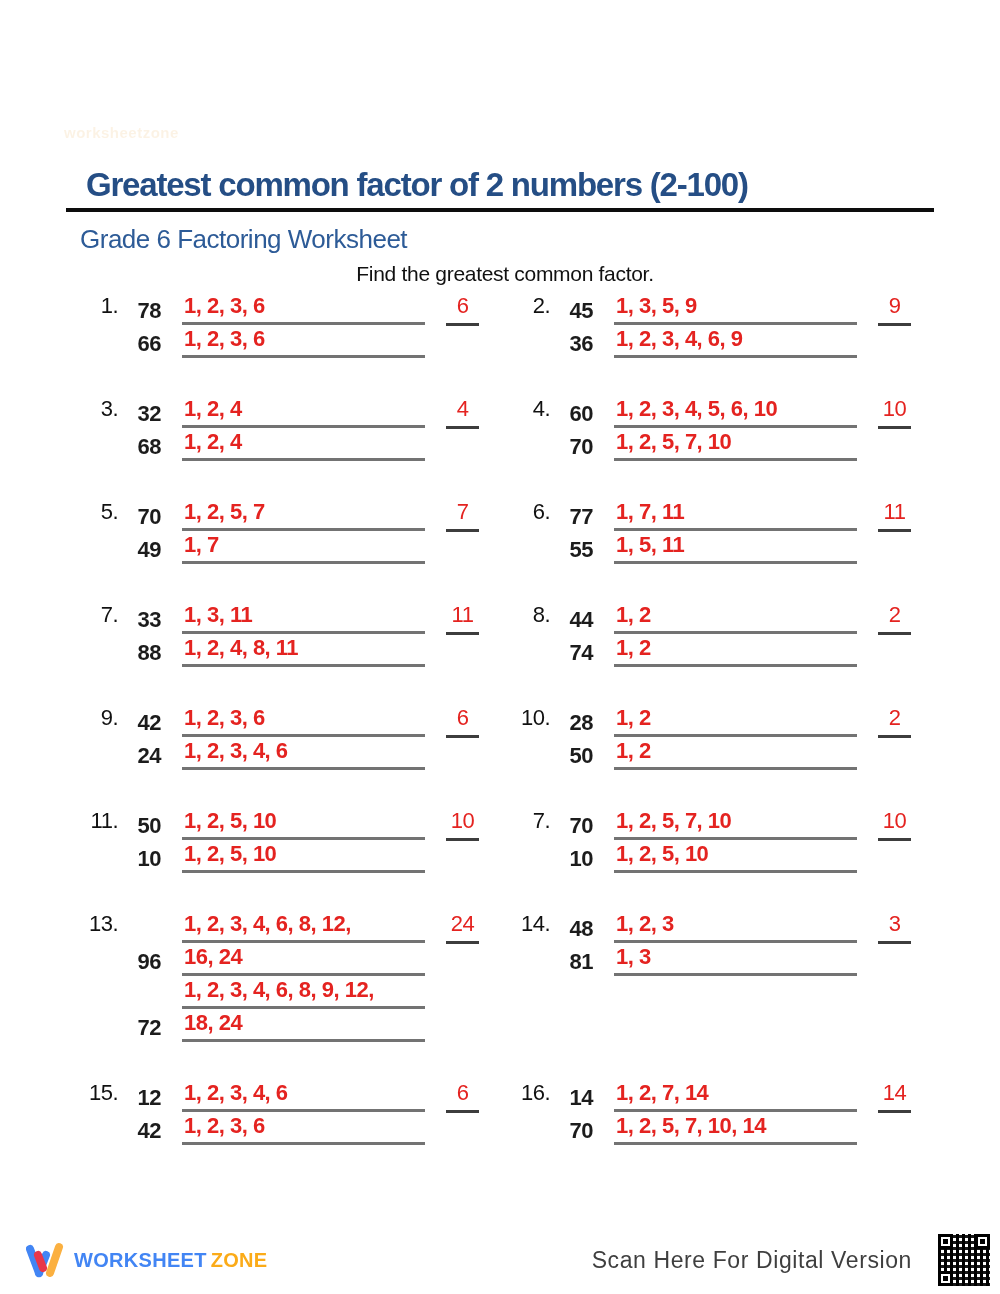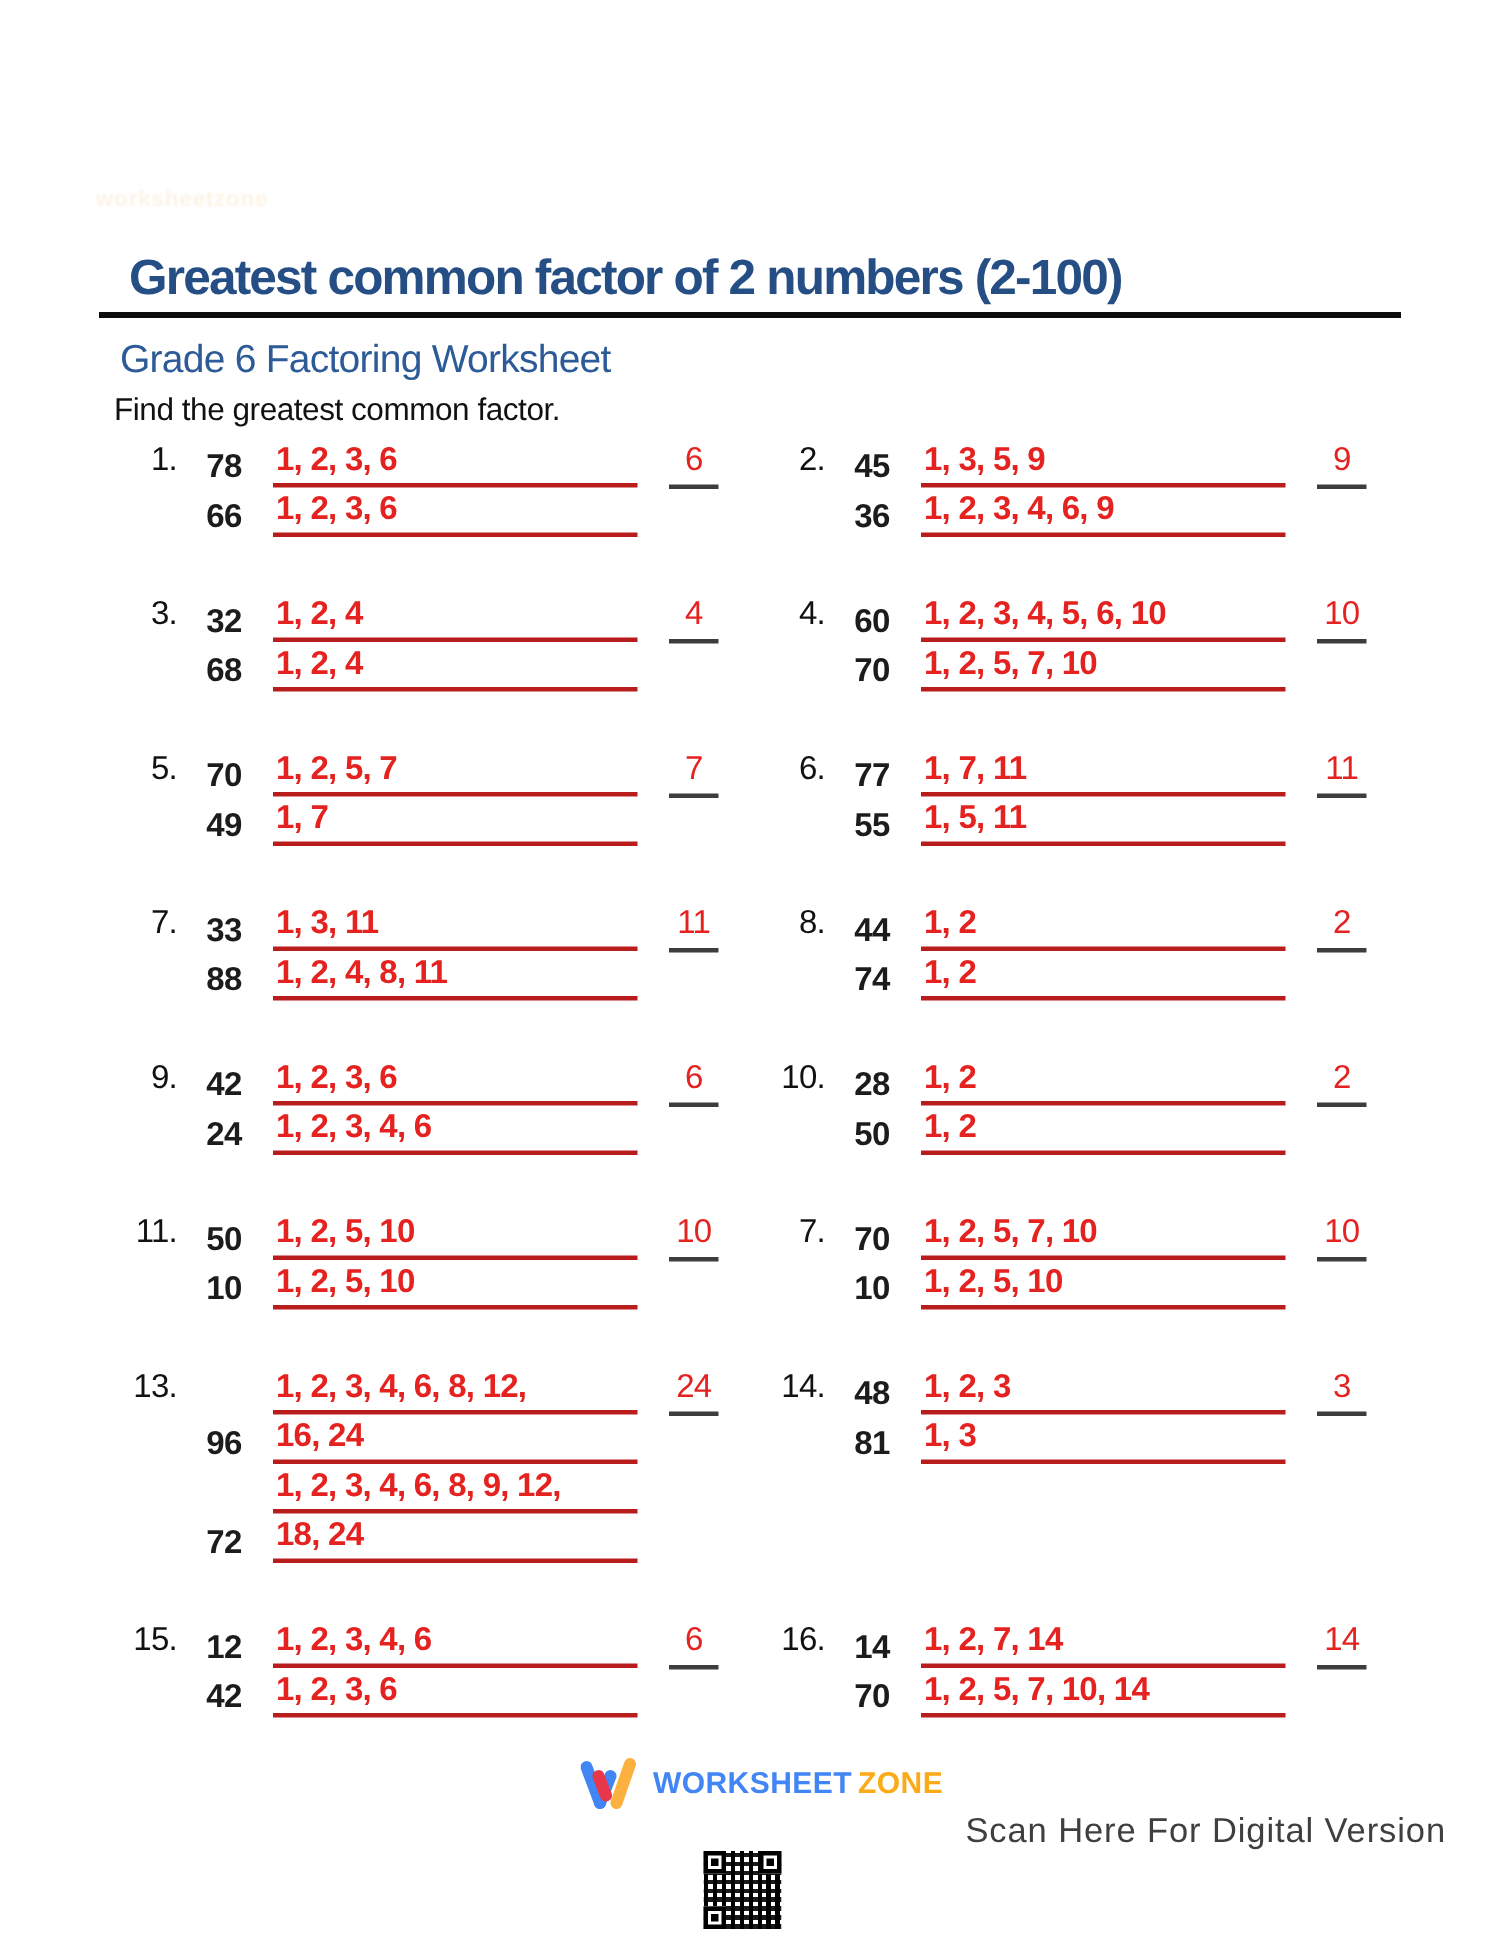--- a/index.html
+++ b/index.html
@@ -30,20 +30,21 @@
   .title-rule { border:0; border-top:4px solid #0d0d0d; margin:4px 0 0 0; }
   .subtitle {
     margin:12px 0 0 14px;
     font-size:26px; color:#2d5b97;
     letter-spacing:-0.5px;
   }
   .instruction {
     margin:7px 0 0 10px;
     font-size:21px; color:#111;
     letter-spacing:-0.3px;
+    text-align:center;
   }
   .problems-grid {
     position:absolute; top:292px; left:78px;
     display:grid;
     grid-template-columns:432px 432px;
     row-gap:37px;
   }
   .problem { display:flex; align-items:flex-start; }
   .pnum {
     width:40px; text-align:right; margin-right:10px;
@@ -53,40 +54,40 @@
   .rows { display:flex; flex-direction:column; }
   .oprow { display:flex; align-items:flex-end;font-weight:bold; }
   .opnum {
     width:33px; text-align:right; margin-right:21px;
     font-size:22px; line-height:28px; color:#1c1c1c;
     letter-spacing:-0.5px;
   }
   .oplines { display:flex; flex-direction:column; }
   .fline {
     width:243px; height:33px;
-    border-bottom:3px solid #b91c1c;
+    border-bottom:3px solid #737373;
     color:#e42320;
     font-size:22px; line-height:28px;
     letter-spacing:-0.5px;
     padding-left:2px;
     white-space:nowrap;
     overflow:visible;
   }
   .answer {
     margin-left:21px;
     width:33px; height:34px;
     border-bottom:3px solid #3d3d3d;
     color:#e42320;
     font-size:22px; line-height:28px;
     text-align:center;
     letter-spacing:-0.5px;
   }
   .footer {
     position:absolute; left:0; right:10px; bottom:8px;
-    display:flex; align-items:center;flex-direction:column;
+    display:flex; align-items:center;
   }
   .brand { display:flex; align-items:center; margin-left:26px; }
   .brand .wmark { width:40px; height:36px; margin-right:8px; }
   .brand-text { font-size:20px; font-weight:bold; letter-spacing:0.3px; }
   .brand-worksheet { color:#4285F4; }
   .brand-zone { color:#FBAB18; margin-left:4px; }
   .scan-text {
     margin-left:auto;
     font-size:23px; color:#3f3f3f;
     letter-spacing:0.6px;

